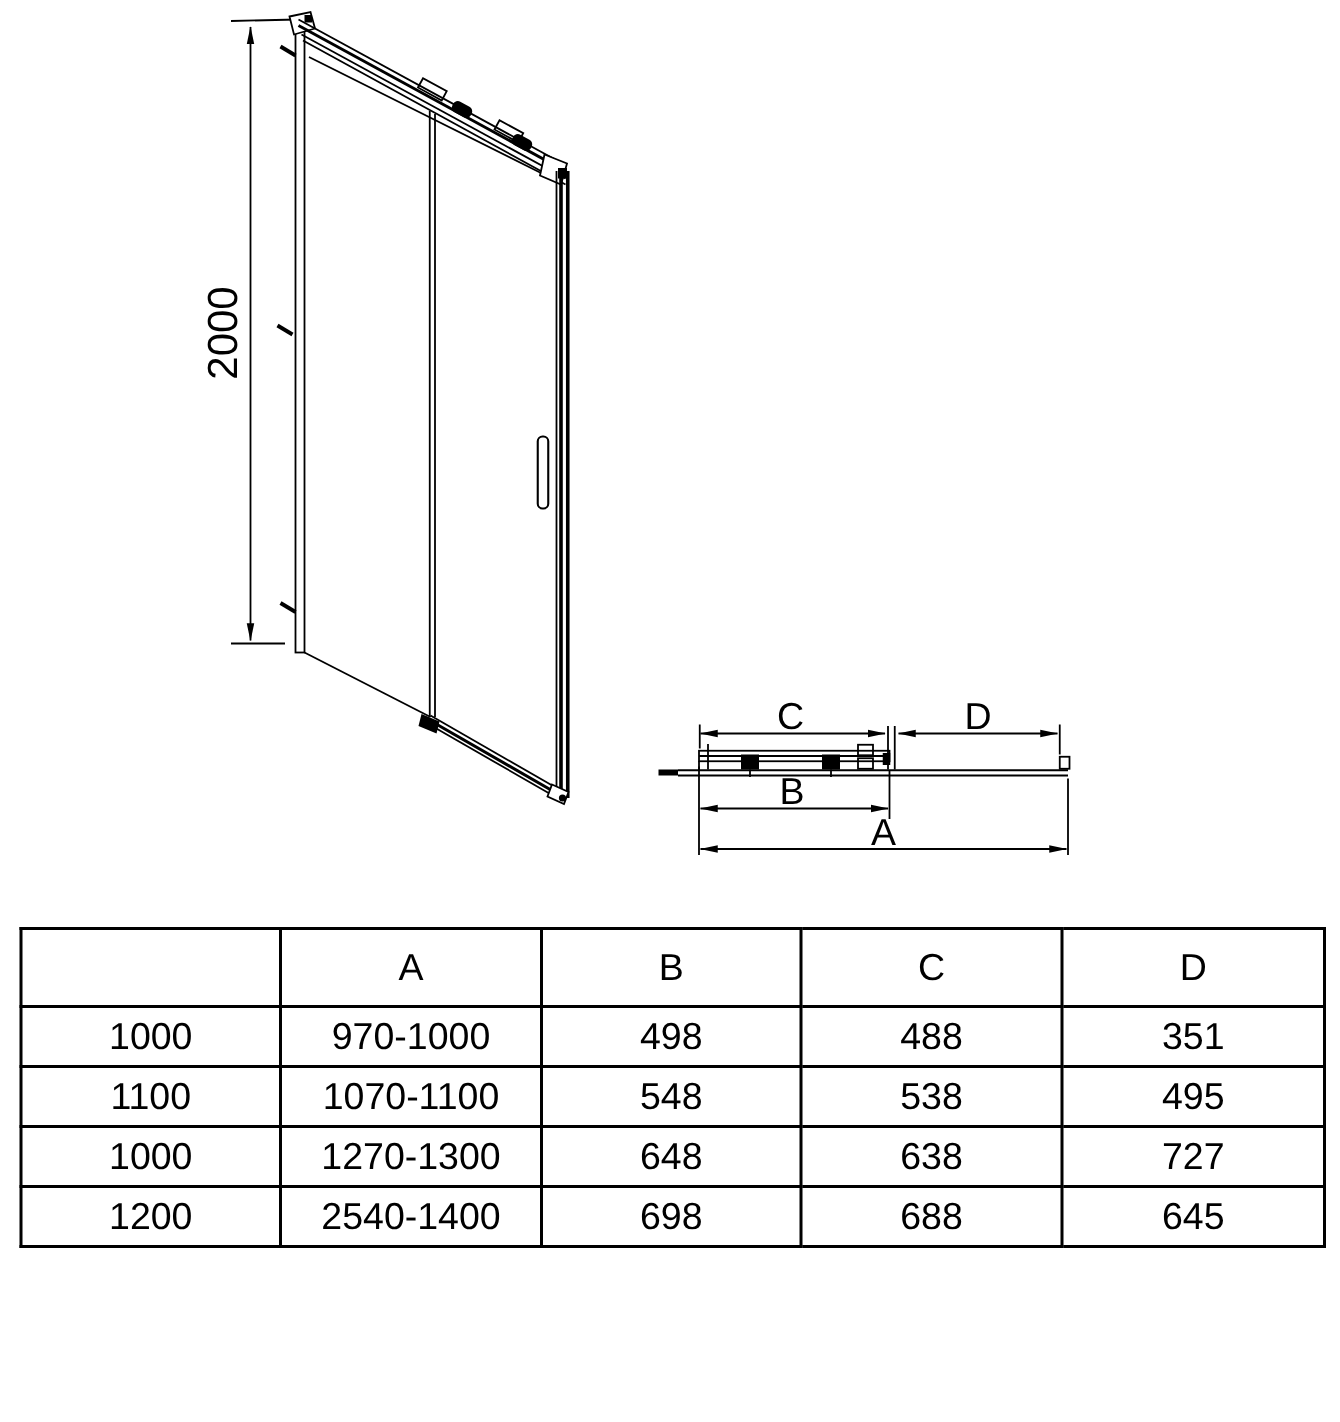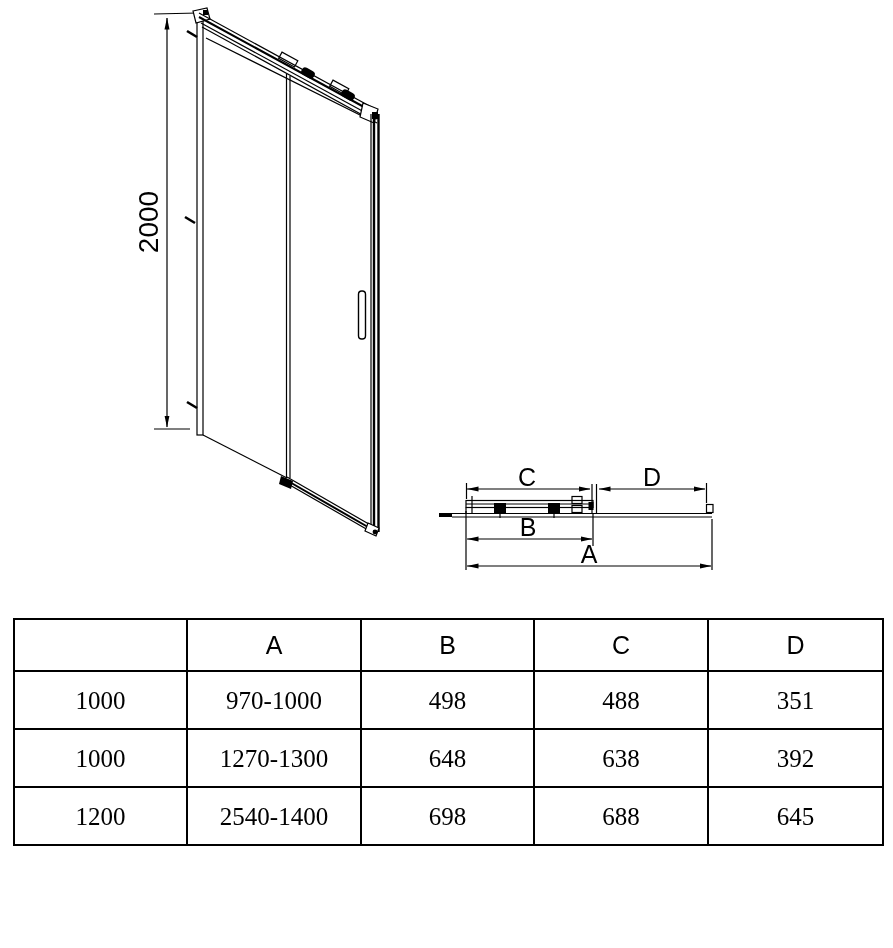--- a/index.html
+++ b/index.html
@@ -13,21 +13,21 @@
   table.spec-table{
     position:absolute;top:618px;left:13px;
     border-collapse:collapse;table-layout:fixed;
     font-size:25px;line-height:1;
   }
   table.spec-table th, table.spec-table td{
     border:2px solid #000;text-align:center;vertical-align:middle;
     font-weight:400;padding:0;overflow:hidden;white-space:nowrap;
   }
   table.spec-table thead tr{height:52px;}
-  table.spec-table tbody tr{height:58px;font-family:Liberation Serif, serif;}
+  table.spec-table tbody tr{height:40px;}
 </style>
 </head>
 <body>
 
 <div class="drawing">
 <svg width="893" height="617" viewBox="0 0 893 617" xmlns="http://www.w3.org/2000/svg" fill="none" stroke="#000" stroke-width="1.2">
   <defs>
     <marker id="arw" viewBox="0 0 12 6" refX="11.5" refY="3" markerWidth="12" markerHeight="6" markerUnits="userSpaceOnUse" orient="auto-start-reverse">
       <path d="M12,3 L0,0.5 L0,5.5 Z" fill="#000" stroke="none"></path>
     </marker>
@@ -175,25 +175,32 @@
   </thead>
   <tbody>
     <tr>
       <td>1000</td>
       <td>970-1000</td>
       <td>498</td>
       <td>488</td>
       <td>351</td>
     </tr>
     <tr>
+      <td>1100</td>
+      <td>1070-1100</td>
+      <td>548</td>
+      <td>538</td>
+      <td>495</td>
+    </tr>
+    <tr>
       <td>1000</td>
       <td>1270-1300</td>
       <td>648</td>
       <td>638</td>
-      <td>392</td>
+      <td>727</td>
     </tr>
     <tr>
       <td>1200</td>
       <td>2540-1400</td>
       <td>698</td>
       <td>688</td>
       <td>645</td>
     </tr>
   </tbody>
 </table>

